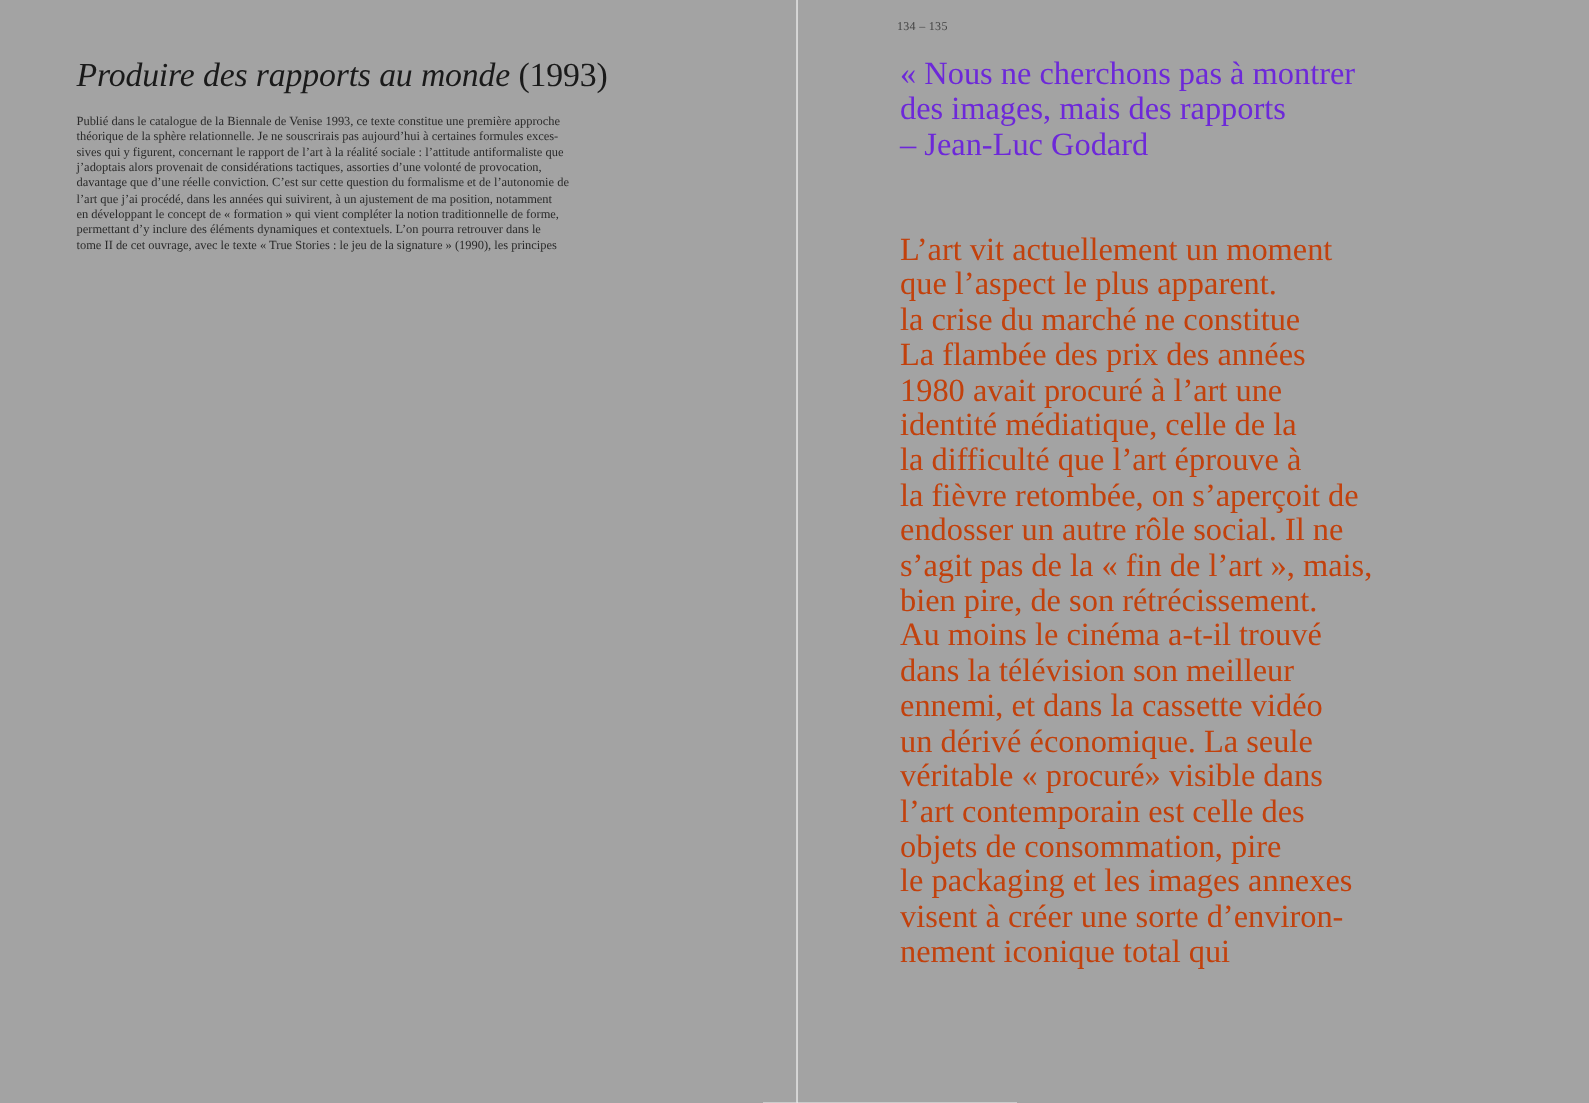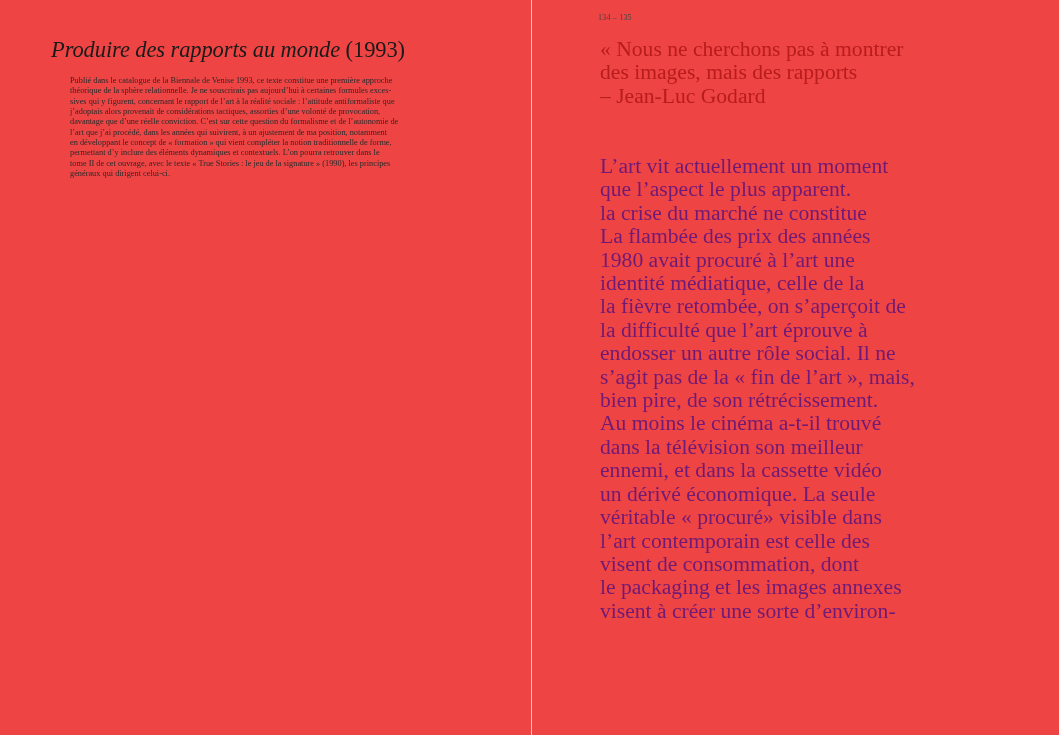--- a/index.html
+++ b/index.html
@@ -18,21 +18,21 @@
     .spread {
       position: absolute;
       left: 0; top: 0;
       width: 1059px; height: 735px;
       background: #ffffff;
     }
     .page {
       position: absolute;
       top: 0;
       height: 735px;
-      background: #ef4444;
+      background: #a3a3a3;
     }
     .page-left { left: 0; width: 531px; }
     .page-right { left: 532px; width: 527px; }
     .gutter {
       position: absolute;
       left: 531px;
       top: 0;
       width: 1px;
       height: 735px;
       background: #d6d6d6;
@@ -56,50 +56,49 @@
       top: 76px;
       width: 330px;
       margin: 0;
       font-size: 8.3px;
       line-height: 10.35px;
       color: #2a2a2a;
     }
     .intro-note .ln {
       display: block;
       white-space: nowrap;
-      margin-left: 19px;
     }
     .folio {
       position: absolute;
       left: 598px;
       top: 13px;
       font-size: 8px;
       line-height: 10px;
       color: #444444;
       letter-spacing: 0.2px;
       font-family: Liberation Serif, serif;
     }
     .epigraph {
       position: absolute;
       left: 600px;
       top: 38px;
       margin: 0;
       font-size: 21.6px;
       line-height: 23.4px;
-      color: #b91c1c;
+      color: #6d28d9;
       font-family: Liberation Serif, serif;
     }
     .body-text {
       position: absolute;
       left: 600px;
       top: 155px;
       margin: 0;
       font-size: 21.6px;
       line-height: 23.4px;
-      color: #701a75;
+      color: #c2410c;
     }
     .ln {
       display: block;
       white-space: nowrap;
     }
   </style>
 </head>
 <body>
 
 <div class="spread">
@@ -110,21 +109,20 @@
     <p class="intro-note">
       <span class="ln">Publié dans le catalogue de la Biennale de Venise 1993, ce texte constitue une première approche</span>
       <span class="ln">théorique de la sphère relationnelle. Je ne souscrirais pas aujourd’hui à certaines formules exces-</span>
       <span class="ln">sives qui y figurent, concernant le rapport de l’art à la réalité sociale : l’attitude antiformaliste que</span>
       <span class="ln">j’adoptais alors provenait de considérations tactiques, assorties d’une volonté de provocation,</span>
       <span class="ln">davantage que d’une réelle conviction. C’est sur cette question du formalisme et de l’autonomie de</span>
       <span class="ln">l’art que j’ai procédé, dans les années qui suivirent, à un ajustement de ma position, notamment</span>
       <span class="ln">en développant le concept de « formation » qui vient compléter la notion traditionnelle de forme,</span>
       <span class="ln">permettant d’y inclure des éléments dynamiques et contextuels. L’on pourra retrouver dans le</span>
       <span class="ln">tome II de cet ouvrage, avec le texte « True Stories : le jeu de la signature » (1990), les principes</span>
-      <span class="ln">généraux qui dirigent celui-ci.</span>
     </p>
   </div>
 
   <div class="gutter"></div>
 
   <div class="page page-right"></div>
 
   <div class="folio">134 – 135</div>
 
   <blockquote class="epigraph">
@@ -133,29 +131,30 @@
     <span class="ln">– Jean-Luc Godard</span>
   </blockquote>
 
   <p class="body-text">
     <span class="ln">L’art vit actuellement un moment</span>
     <span class="ln">que l’aspect le plus apparent.</span>
     <span class="ln">la crise du marché ne constitue</span>
     <span class="ln">La flambée des prix des années</span>
     <span class="ln">1980 avait procuré à l’art une</span>
     <span class="ln">identité médiatique, celle de la</span>
+    <span class="ln">la difficulté que l’art éprouve à</span>
     <span class="ln">la fièvre retombée, on s’aperçoit de</span>
-    <span class="ln">la difficulté que l’art éprouve à</span>
     <span class="ln">endosser un autre rôle social. Il ne</span>
     <span class="ln">s’agit pas de la « fin de l’art », mais,</span>
     <span class="ln">bien pire, de son rétrécissement.</span>
     <span class="ln">Au moins le cinéma a-t-il trouvé</span>
     <span class="ln">dans la télévision son meilleur</span>
     <span class="ln">ennemi, et dans la cassette vidéo</span>
     <span class="ln">un dérivé économique. La seule</span>
     <span class="ln">véritable « procuré» visible dans</span>
     <span class="ln">l’art contemporain est celle des</span>
-    <span class="ln">visent de consommation, dont</span>
+    <span class="ln">objets de consommation, pire</span>
     <span class="ln">le packaging et les images annexes</span>
     <span class="ln">visent à créer une sorte d’environ-</span>
+    <span class="ln">nement iconique total qui</span>
   </p>
 
 </div>
 
 </body></html>

